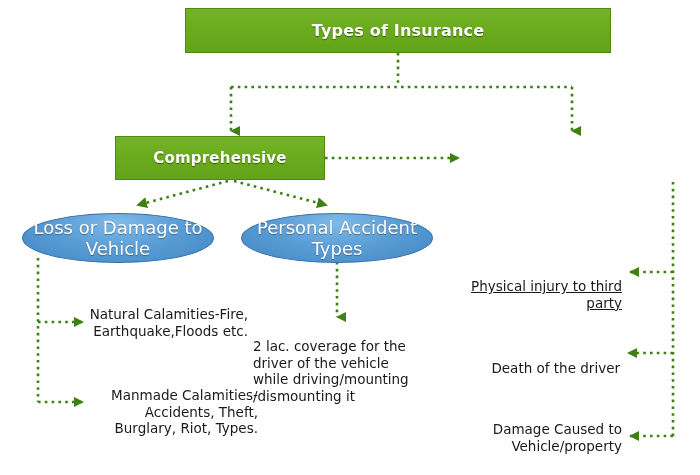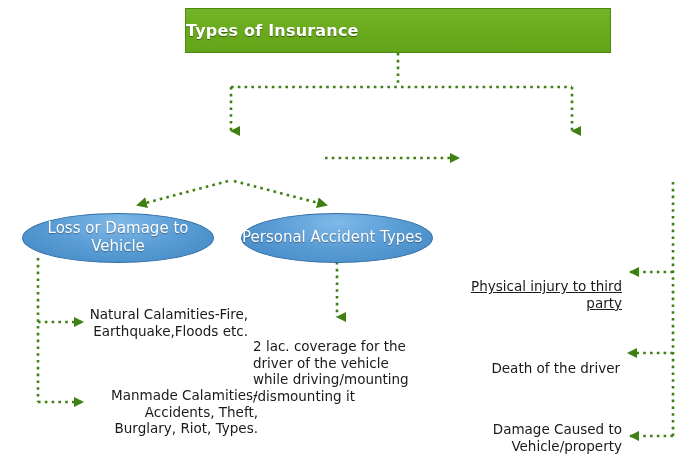--- a/index.html
+++ b/index.html
@@ -6,39 +6,39 @@
   body{
     width:700px;height:475px;
     background:#ffffff;
     font-family:"DejaVu Sans", sans-serif;
     overflow:hidden;
     position:relative;
   }
   #canvas{position:absolute;left:0;top:0;width:700px;height:475px;}
   svg.links{position:absolute;left:0;top:0;width:700px;height:475px;pointer-events:none;}
 
-  .node{position:absolute;box-sizing:border-box;display:flex;align-items:center;text-align:center;}
+  .node{position:absolute;box-sizing:border-box;display:flex;align-items:center;justify-content:center;text-align:center;}
 
   .box{
     background:linear-gradient(180deg,#74b327 0%,#6aab1d 50%,#63a319 100%);
     border:1.5px solid #4c8a0f;
     color:#ffffff;
     font-weight:bold;
     text-shadow:0 1px 1px rgba(0,0,0,0.45);
     letter-spacing:0.2px;
   }
   .box.title{font-size:16px;}
   .box.level2{font-size:15px;}
 
   .ellipse{
     border-radius:50%;
     background:radial-gradient(ellipse at 50% 18%, #7fb9e8 0%, #5b9ed6 45%, #4187c4 100%);
     border:1.5px solid #2e6ca6;
     color:#ffffff;
-    font-size:15px;
+    font-size:18px;
     line-height:1.18;
     text-shadow:0 1px 1px rgba(0,0,0,0.35);
   }
 
   .leaf{
     position:absolute;
     color:#1a1a1a;
     font-size:13.5px;
     line-height:1.22;
     white-space:pre-line;
@@ -93,20 +93,23 @@
       <path d="M673,272 L630,272" marker-end="url(#ah-left)"></path>
       <path d="M673,353 L628,353" marker-end="url(#ah-left)"></path>
       <path d="M673,436 L630,436" marker-end="url(#ah-left)"></path>
     </g>
   </svg>
 
   <div class="node box title" style="left:185px;top:8px;width:426px;height:45px;">
     <span>Types of Insurance</span>
   </div>
 
+  <div class="node box level2" style="left:115px;top:136px;width:210px;height:44px;">
+    <span>Comprehensive</span>
+  </div>
 
 
   <div class="node ellipse" style="left:22px;top:213px;width:192px;height:50px;">
     <span>Loss or Damage to Vehicle</span>
   </div>
 
   <div class="node ellipse" style="left:241px;top:213px;width:192px;height:50px;">
     <span>Personal Accident Types</span>
   </div>
 

